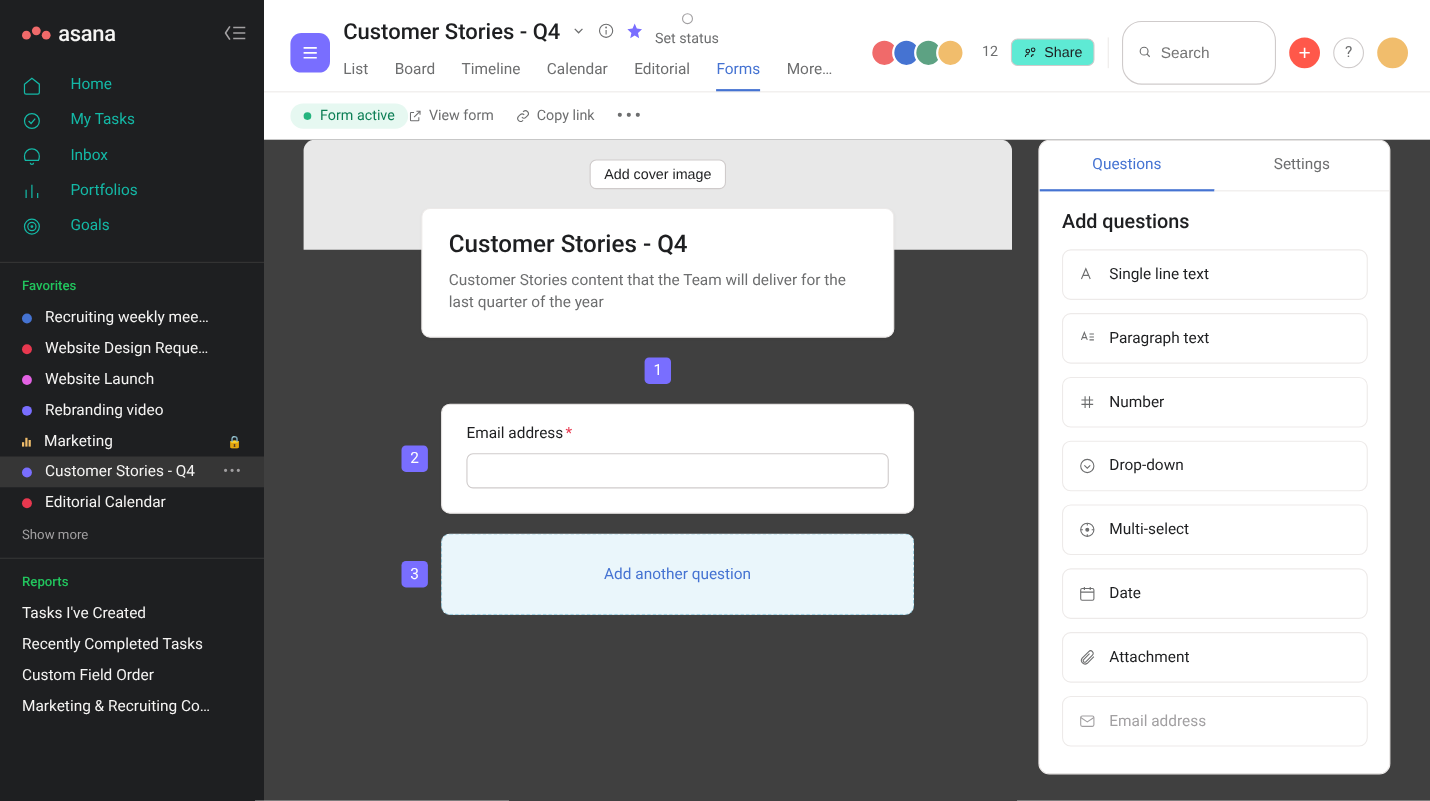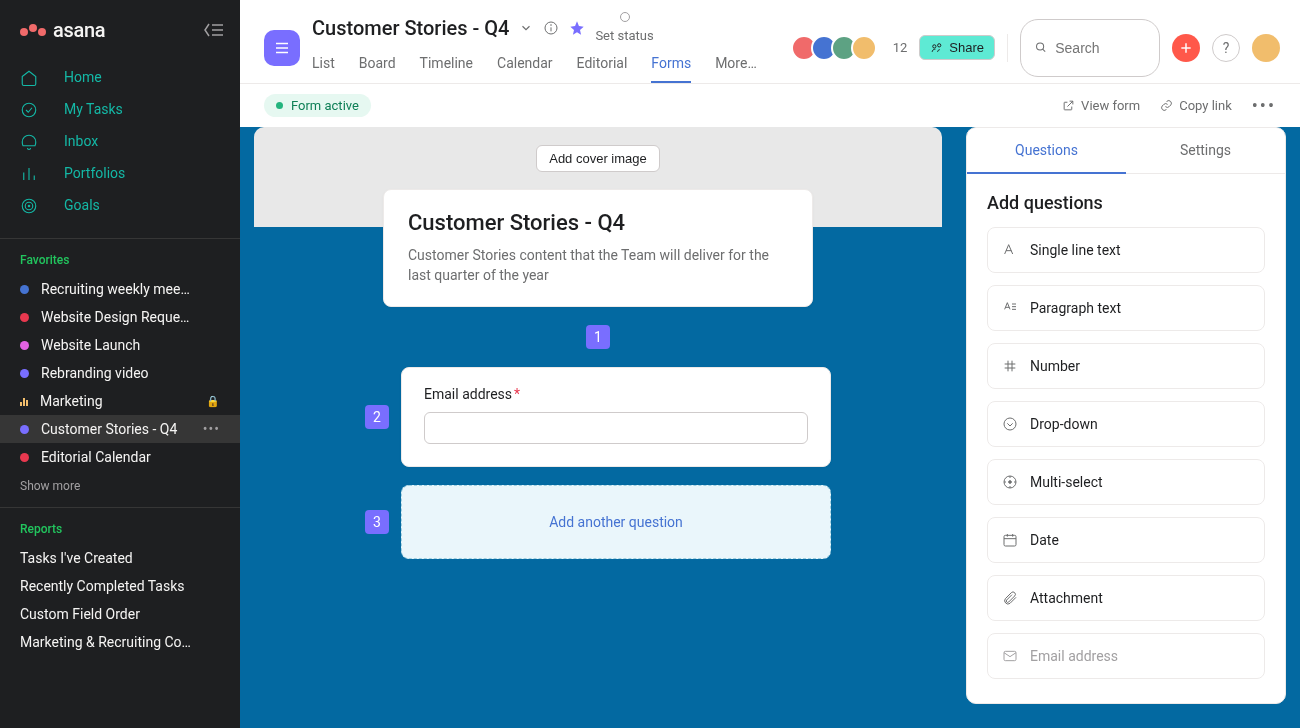--- a/index.html
+++ b/index.html
@@ -54,29 +54,29 @@
 .member-count { font-size: 13px; color: #6d6e6f; margin-left: 4px; }
 .share-btn { display: inline-flex; align-items: center; gap: 6px; border: 1px solid #cfcbcb; border-radius: 6px; padding: 4px 10px; font-size: 13px; color: #1e1f21; cursor: pointer; background: #5eead4; }
 .vdivider { width: 1px; height: 28px; background: #edeae9; }
 .search { display: flex; align-items: flex-start; gap: 8px; border: 1px solid #cfcbcb; border-radius: 18px; padding: 20px 14px; width: 140px; color: #6d6e6f; }
 .search input { border: none; outline: none; font-size: 14px; width: 100%; color: #6d6e6f; background: transparent; }
 .plus-btn { width: 28px; height: 28px; border-radius: 50%; background: #ff584a; color: #fff; display: flex; align-items: center; justify-content: center; cursor: pointer; }
 .help-btn { width: 28px; height: 28px; border-radius: 50%; border: 1px solid #cfcbcb; display: flex; align-items: center; justify-content: center; color: #6d6e6f; cursor: pointer; font-size: 14px; }
 .user-avatar { width: 28px; height: 28px; border-radius: 50%; background: #f1bd6c; }
 
 
-.toolbar { display: flex; align-items: center; justify-content: space-between; padding: 10px 24px; }
+.toolbar { display: flex; align-items: center; padding: 10px 24px; }
 .status-chip { display: inline-flex; align-items: center; gap: 8px; background: #e6f8f1; color: #0d7f56; border-radius: 14px; padding: 4px 12px; font-size: 13px; }
 .status-chip .sdot { width: 7px; height: 7px; border-radius: 50%; background: #24b47e; }
 .toolbar-right { display: flex; align-items: center; gap: 20px; color: #6d6e6f; font-size: 13px; }
 .tool-link { display: inline-flex; align-items: center; gap: 6px; cursor: pointer; }
 .more-dots { font-size: 18px; letter-spacing: 2px; cursor: pointer; color: #6d6e6f; }
 
 
-.content { flex: 1; display: flex; gap: 24px; padding: 0 14px 24px; background: #0369a1; overflow: auto; }
+.content { flex: 1; display: flex; gap: 24px; padding: 0 36px 24px; background: #404040; overflow: auto; }
 .form-col { flex: 1; min-width: 0; }
 .cover { background: #e8e8e8; border-radius: 10px 10px 0 0; height: 100px; display: flex; align-items: flex-start; justify-content: center; padding-top: 18px; position: relative; }
 .cover-btn { background: #fff; border: 1px solid #cfcbcb; border-radius: 6px; padding: 5px 12px; font-size: 13px; color: #1e1f21; cursor: pointer; }
 .form-header-card { background: #fff; border: 1px solid #edeae9; border-radius: 8px; padding: 20px 24px; width: 430px; margin: -38px auto 0; position: relative; box-shadow: 0 1px 3px rgba(0,0,0,0.04); }
 .form-title { font-size: 22px; font-weight: 500; margin-bottom: 10px; }
 .form-desc { font-size: 14px; color: #6d6e6f; line-height: 1.45; }
 .q-wrap { display: flex; align-items: center; gap: 12px; margin-top: 18px; justify-content: center; }
 .q-num { width: 24px; height: 24px; background: #796eff; color: #fff; border-radius: 4px; display: flex; align-items: center; justify-content: center; font-size: 14px; flex-shrink: 0; }
 .q-card { background: #fff; border: 1px solid #edeae9; border-radius: 8px; padding: 18px 22px 22px; width: 430px; box-shadow: 0 1px 3px rgba(0,0,0,0.04); }
 .q-label { font-size: 14px; color: #1e1f21; margin-bottom: 10px; }

